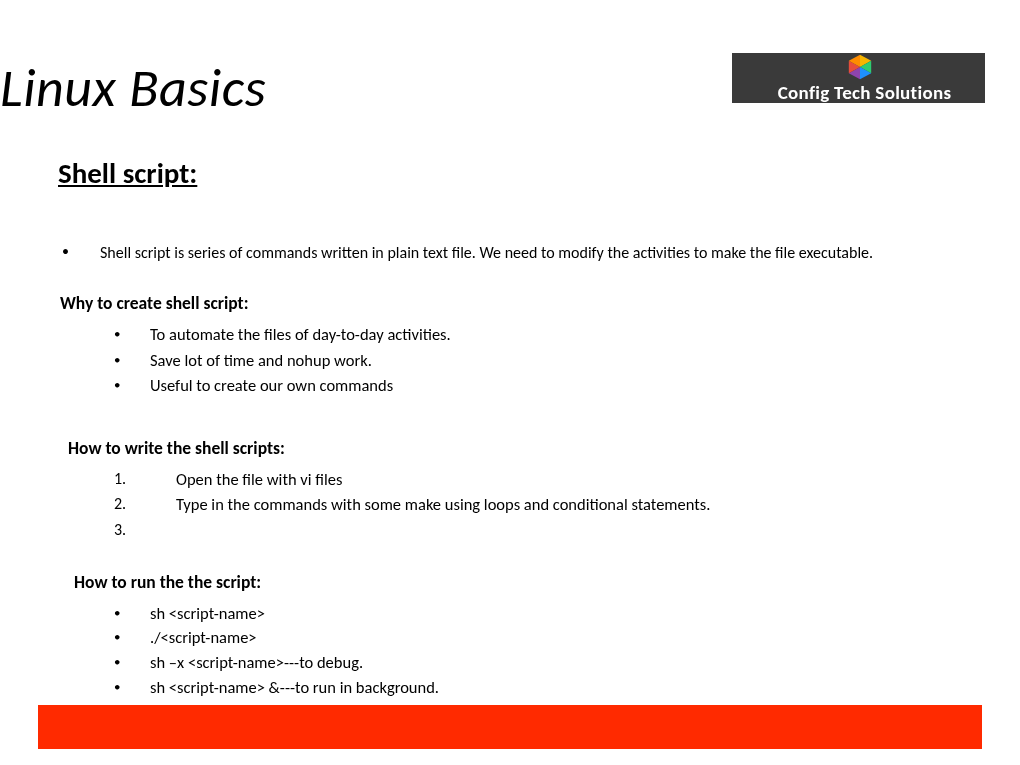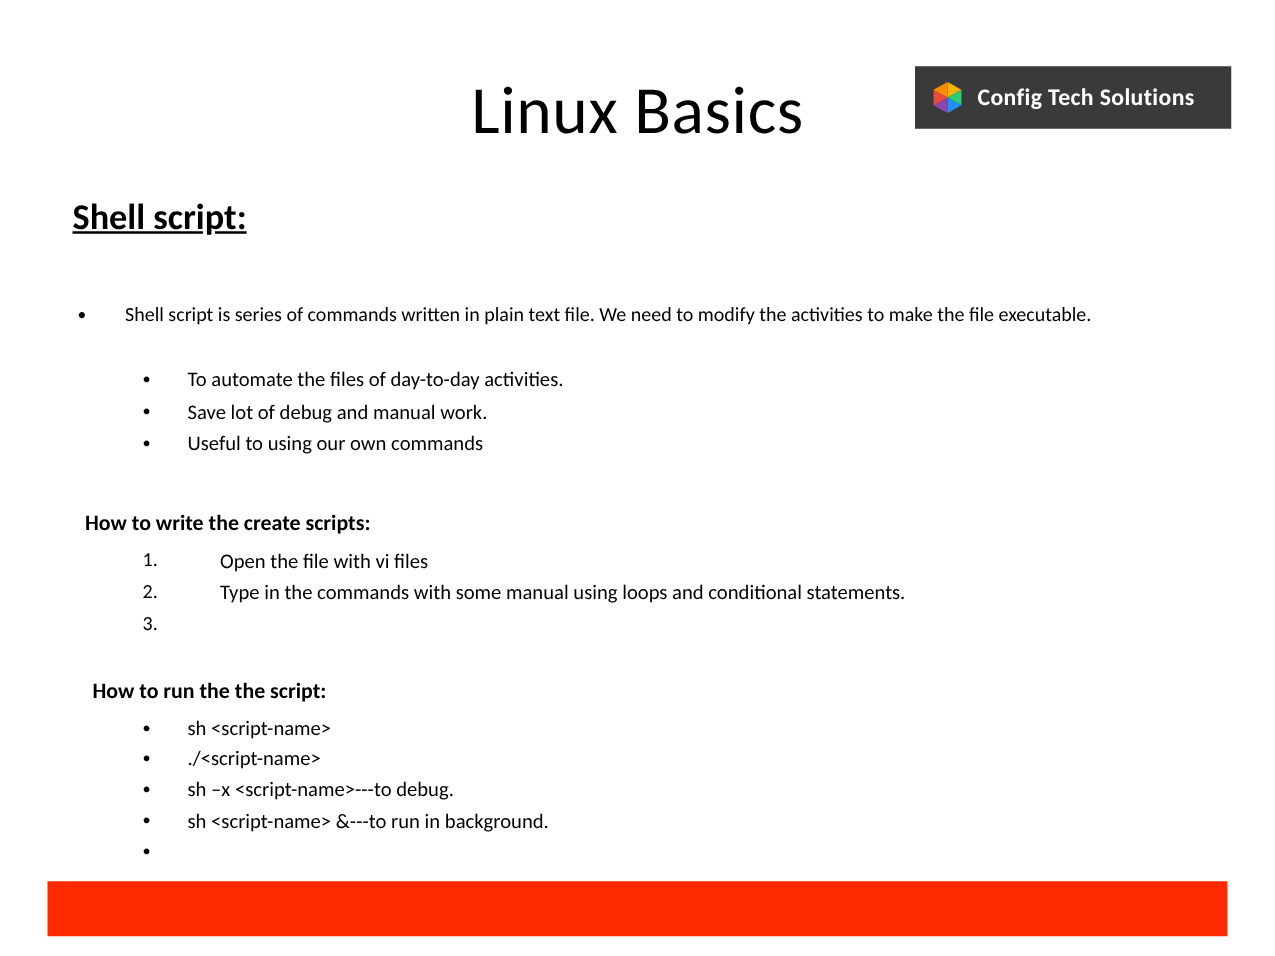--- a/index.html
+++ b/index.html
@@ -10,37 +10,39 @@
     background: #ffffff;
     color: #000;
     position: relative;
     overflow: hidden;
   }
   .title-row {
     position: absolute;
     top: 55px;
     left: 0;
     width: 100%;
-    text-align: center;
+    text-align: left;
+    font-style: italic;
   }
   .page-title {
     font-size: 54px;
     font-weight: 400;
     letter-spacing: 0.5px;
   }
   .logo-badge {
     position: absolute;
     top: 53px;
     right: 35px;
     width: 253px;
     height: 50px;
     background: #3a3a3a;
     display: flex;
     align-items: center;
     padding-left: 12px;
+    flex-direction: column;
   }
   .logo-hex {
     width: 28px;
     height: 28px;
     position: relative;
     margin-right: 10px;
   }
   .logo-hex svg { display: block; }
   .logo-text {
     color: #ffffff;
@@ -134,44 +136,45 @@
 </div>
 
 <div class="content">
   <div class="section-heading">Shell script:</div>
 
   <div class="intro-row">
     <span class="bullet-dot">•</span>
     <span>Shell script is series of commands written in plain text file. We need to modify the activities to make the file executable.</span>
   </div>
 
+  <div class="sub-heading indent-a">Why to create shell script:</div>
   <ul class="bullets">
     <li>
         <span class="marker">•</span>
         <span>To automate the files of day-to-day activities.</span>
       </li>
     <li>
         <span class="marker">•</span>
-        <span>Save lot of debug and manual work.</span>
-      </li>
-    <li>
-        <span class="marker">•</span>
-        <span>Useful to using our own commands</span>
+        <span>Save lot of time and nohup work.</span>
+      </li>
+    <li>
+        <span class="marker">•</span>
+        <span>Useful to create our own commands</span>
       </li>
   </ul>
 
-  <div class="sub-heading indent-b">How to write the create scripts:</div>
+  <div class="sub-heading indent-b">How to write the shell scripts:</div>
   <ol class="numbers">
     <li>
         <span class="marker">1.</span>
         <span>Open the file with vi files</span>
       </li>
     <li>
         <span class="marker">2.</span>
-        <span>Type in the commands with some manual using loops and conditional statements.</span>
+        <span>Type in the commands with some make using loops and conditional statements.</span>
       </li>
     <li>
         <span class="marker">3.</span>
       </li>
   </ol>
 
   <div class="sub-heading indent-c">How to run the the script:</div>
   <ul class="bullets tight">
     <li>
         <span class="marker">•</span>

